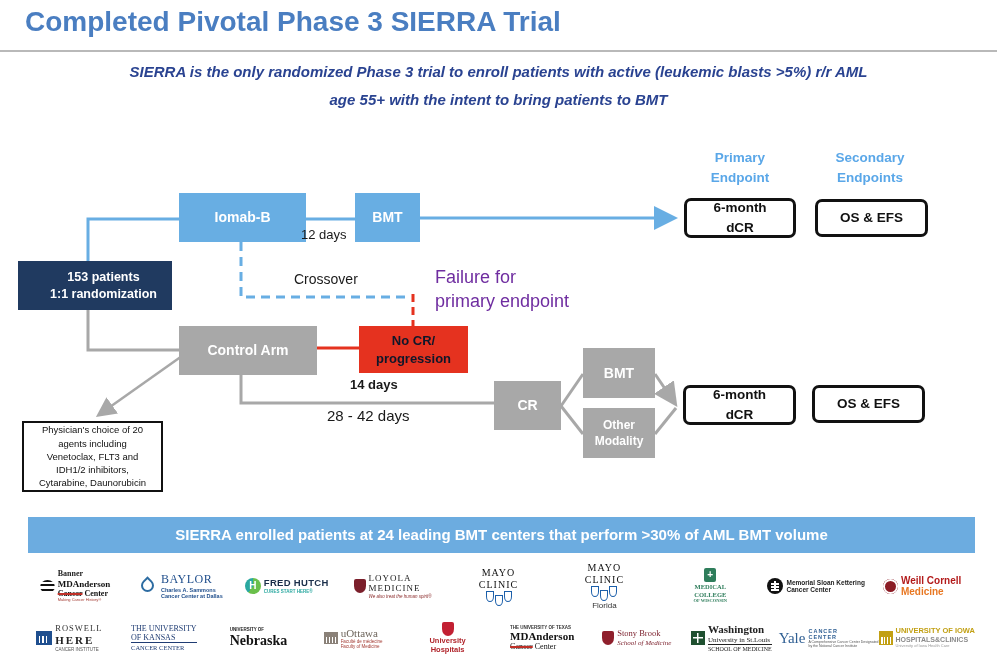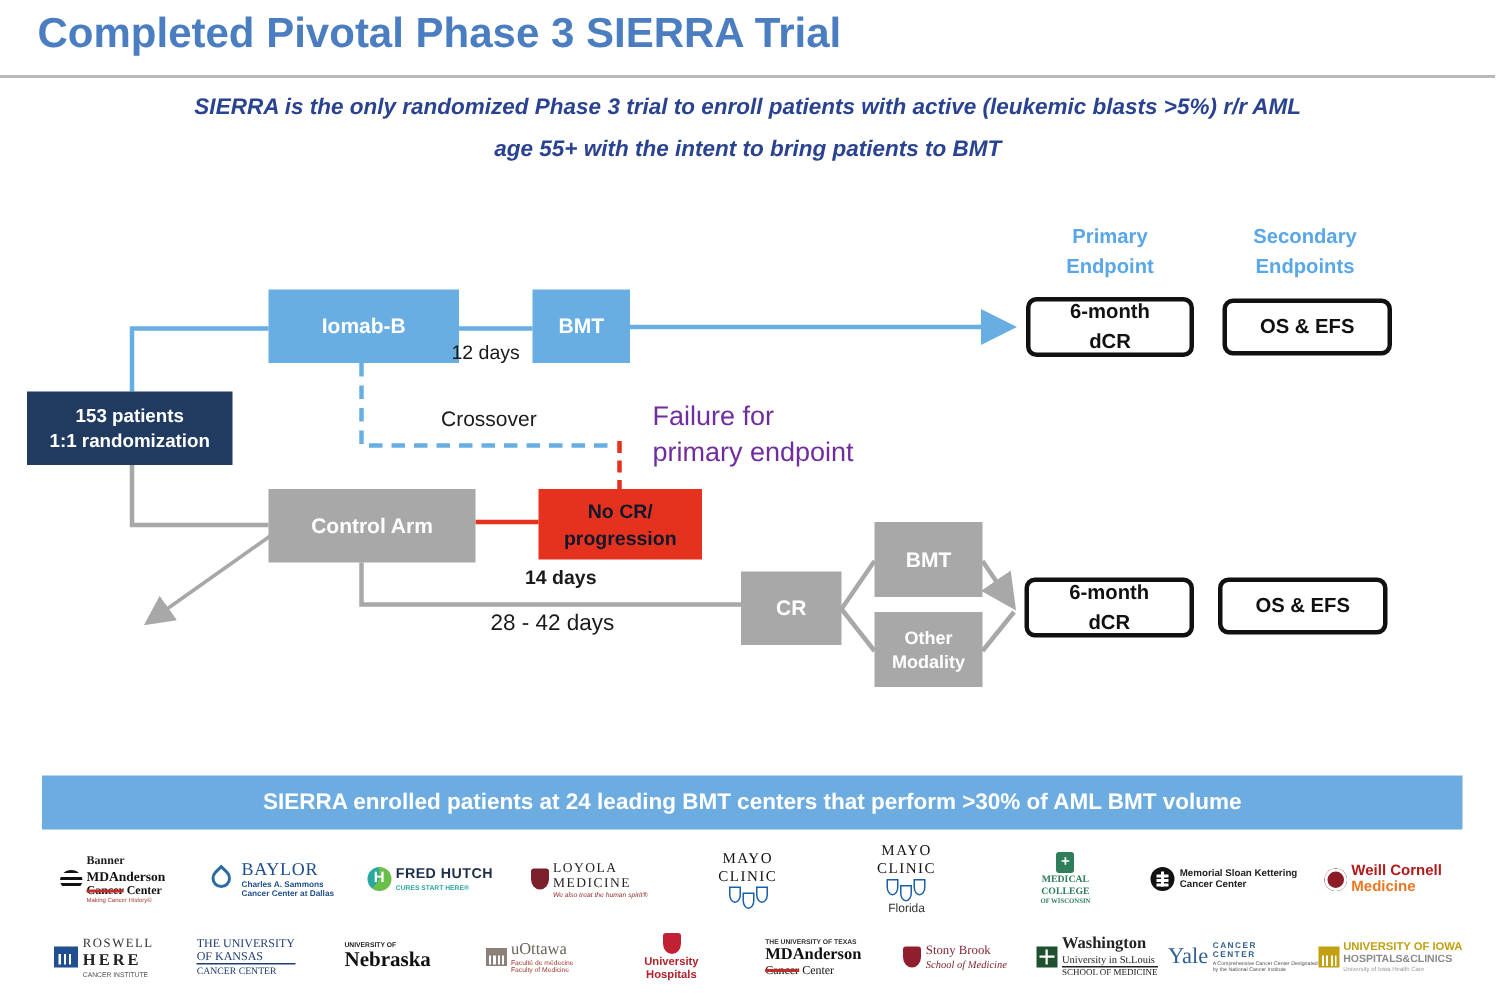--- a/index.html
+++ b/index.html
@@ -7,21 +7,21 @@
          font-family:"Liberation Sans", sans-serif;}
   .title{position:absolute;left:25px;top:6px;font-size:28px;font-weight:bold;color:var(--title);}
   .title-rule{position:absolute;left:0;top:50px;width:997px;height:2px;background:#b9b9b9;}
   .subtitle{position:absolute;left:0;top:58px;width:997px;text-align:center;
             font-size:15px;font-weight:bold;font-style:italic;color:var(--subtitle);line-height:28px;}
   .diagram{position:absolute;left:0;top:140px;width:997px;height:372px;}
   .diagram svg{position:absolute;left:0;top:0;}
   .bx{position:absolute;display:flex;align-items:center;justify-content:center;text-align:center;
       white-space:pre-line;font-weight:bold;line-height:1.35;}
   .bx-blue{background:var(--blue);color:#fff;font-size:14px;}
-  .bx-navy{background:var(--navy);color:#fff;font-size:12.5px;}
+  .bx-navy{background:var(--navy);color:#fff;font-size:12.5px;padding-left:17px;}
   .bx-gray{background:var(--gray);color:#fff;font-size:14px;}
   .bx-red{background:var(--red);color:#0f172a;font-size:13px;}
   .bx-outline{background:#fff;border:3px solid #111;border-radius:7px;color:#111;font-size:13.5px;line-height:1.45;}
   .bx-note{background:#fff;border:2px solid #111;color:#111;font-size:9.5px;font-weight:normal;line-height:1.4;}
   .lbl{position:absolute;white-space:pre-line;color:#1a1a1a;}
   .lbl-endpoint{font-weight:bold;font-size:13.5px;color:var(--endpoint);text-align:center;line-height:1.45;}
   .lbl-failure{font-weight:normal;font-size:18px;color:var(--purple);line-height:1.35;}
   .banner{position:absolute;left:28px;top:517px;width:947px;height:36px;background:var(--banner);
           color:#fff;font-weight:bold;font-size:15px;text-align:center;line-height:36px;}
   .logos{position:absolute;left:22px;top:560px;width:953px;height:104px;display:flex;flex-direction:column;}
@@ -124,20 +124,25 @@
 progression</div>
 
     <div class="bx bx-gray" style="left:494px;top:241px;width:67px;height:49px;">CR</div>
     <div class="bx bx-gray" style="left:583px;top:208px;width:72px;height:50px;">BMT</div>
     <div class="bx bx-gray" style="left:583px;top:268px;width:72px;height:50px;font-size:12px;">Other
 Modality</div>
     <div class="bx bx-outline" style="left:683px;top:245px;width:107px;height:34px;">6-month
 dCR</div>
     <div class="bx bx-outline" style="left:812px;top:245px;width:107px;height:32px;">OS &amp; EFS</div>
 
+    <div class="bx bx-note" style="left:22px;top:281px;width:137px;height:67px;">Physician's choice of 20
+agents including
+Venetoclax, FLT3 and
+IDH1/2 inhibitors,
+Cytarabine, Daunorubicin</div>
 
     <div class="lbl" style="left:301px;top:87px;font-size:13px;">12 days</div>
     <div class="lbl" style="left:294px;top:131px;font-size:14px;">Crossover</div>
     <div class="lbl lbl-failure" style="left:435px;top:125px;">Failure for
 primary endpoint</div>
     <div class="lbl" style="left:306px;top:237px;font-size:13px;font-weight:bold;margin-left:44px;">14 days</div>
     <div class="lbl" style="left:327px;top:267px;font-size:15px;">28 - 42 days</div>
   </div>
 
   <div class="banner">SIERRA enrolled patients at 24 leading BMT centers that perform &gt;30% of AML BMT volume</div>

